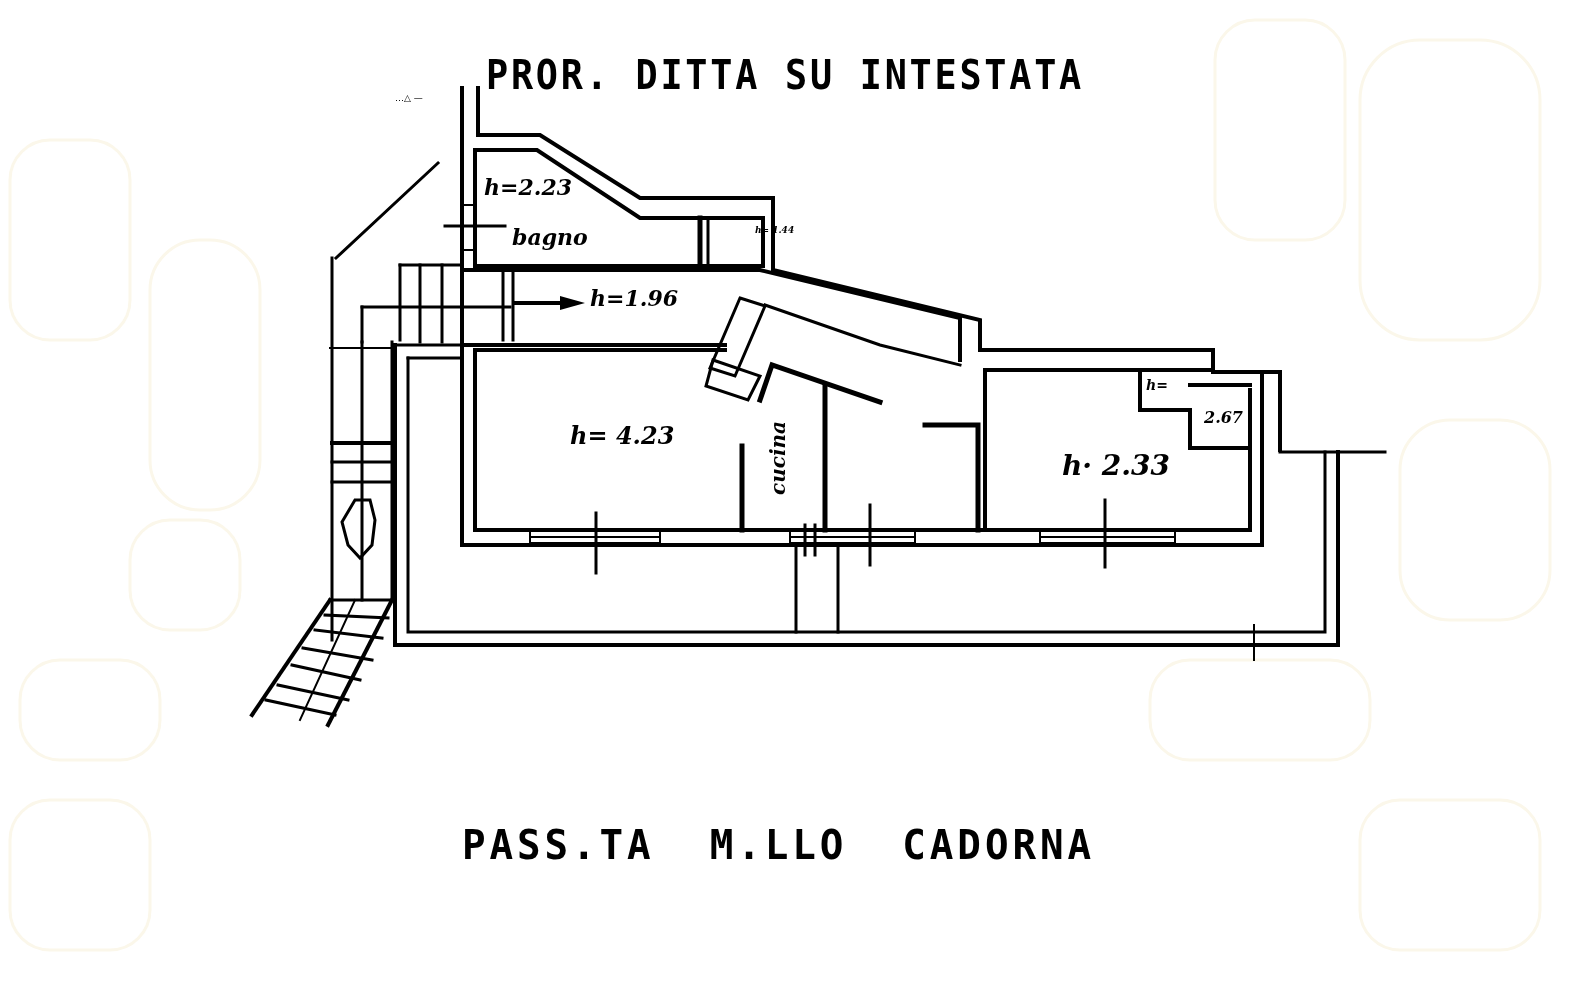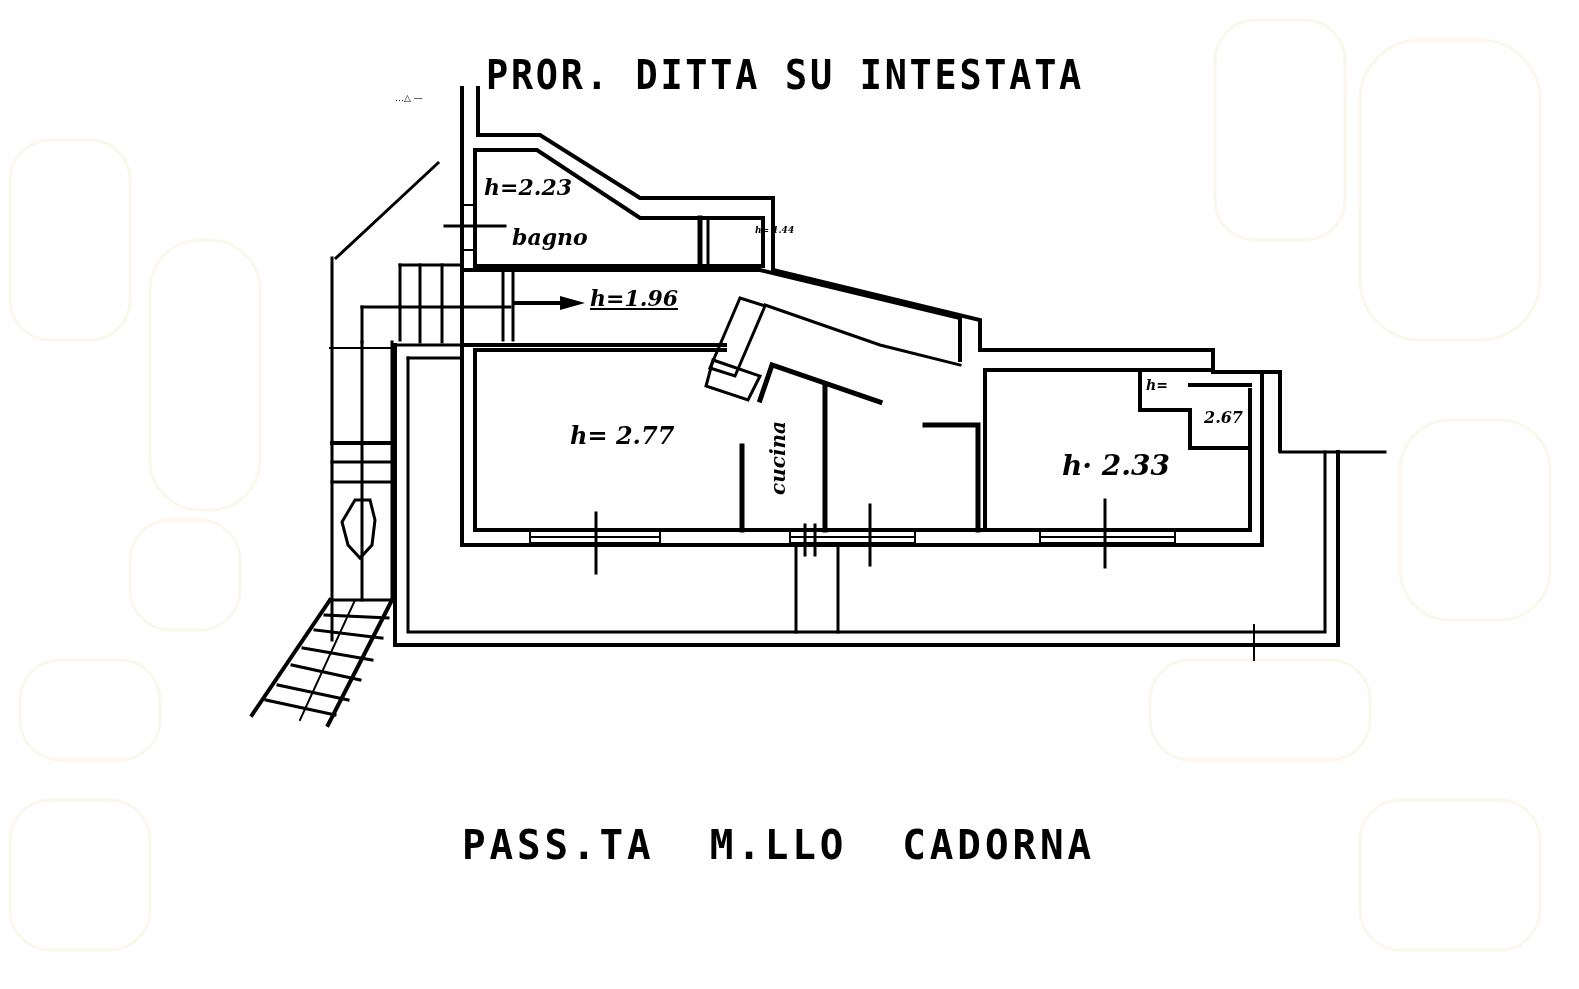--- a/index.html
+++ b/index.html
@@ -202,20 +202,20 @@
       <line class="wall w3" x1="292" y1="665" x2="360" y2="680"></line>
       <line class="wall w3" x1="278" y1="685" x2="348" y2="700"></line>
       <line class="wall w3" x1="266" y1="700" x2="335" y2="715"></line>
       <line class="wall w2" x1="355" y1="600" x2="300" y2="720"></line>
     </g>
   </svg>
 
   <div class="room-label" style="left:484px; top:176px; font-size:22px;">h=2.23</div>
   <div class="room-label" style="left:512px; top:226px; font-size:22px;">bagno</div>
   <div class="room-label" style="left:712px; top:226px; font-size:9px; width:40px;margin-left:43px;">h= 1.44</div>
-  <div class="room-label" style="left:590px; top:287px; font-size:22px;text-decoration:underline;">h=1.96</div>
-  <div class="room-label" style="left:570px; top:424px; font-size:24px;">h= 2.77</div>
+  <div class="room-label" style="left:590px; top:287px; font-size:22px;">h=1.96</div>
+  <div class="room-label" style="left:570px; top:424px; font-size:24px;">h= 4.23</div>
   <div class="room-label" style="left:768px; top:495px; font-size:20px; transform:rotate(-90deg); transform-origin:left top;">cucina</div>
   <div class="room-label" style="left:1062px; top:452px; font-size:28px;">h· 2.33</div>
   <div class="room-label" style="left:1146px; top:378px; font-size:14px;">h=</div>
   <div class="room-label" style="left:1204px; top:410px; font-size:16px;font-style:italic;">2.67</div>
 
 </div>
 
 </body></html>

